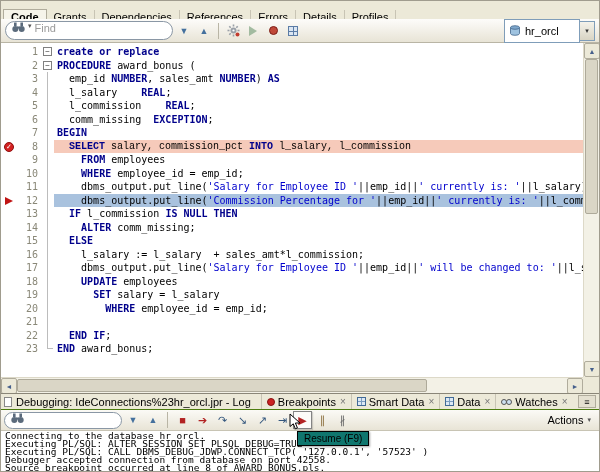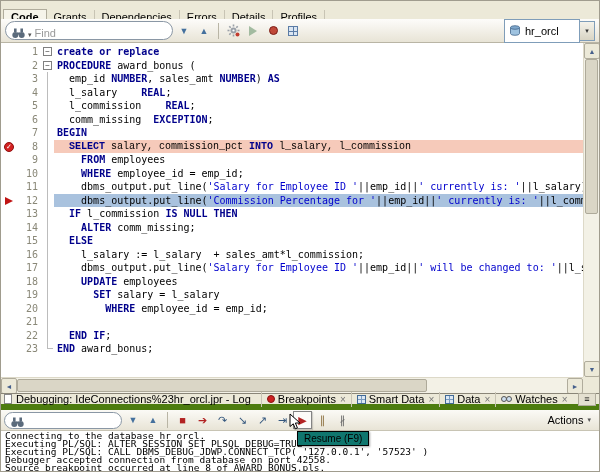--- a/index.html
+++ b/index.html
@@ -14,21 +14,21 @@
     background:#ece9d8; border-bottom:1px solid #d8d4c4; }
   .doc-tab { font-size:11px; padding:1px 7px 2px; line-height:13px;
     border-right:1px solid #c8c4b4; color:#000; cursor:default; }
   .doc-tab.active { font-weight:bold; background:#f6f4ea;
     border:1px solid #b0ac9c; border-bottom:none; }
 
   
   .toolbar { position:absolute; left:0; top:18px; right:0; height:24px;
     display:flex; align-items:center; gap:2px; padding:0 4px;
     background:linear-gradient(#fdfcfa,#e8e4d6); border-bottom:1px solid #b9b5a5; }
-  .findbox { display:flex; align-items:flex-end; gap:3px; height:19px; width:168px;
+  .findbox { display:flex; align-items:flex-start; gap:3px; height:19px; width:168px;
     background:#fff; border:1px solid #8a97a5; border-radius:10px; padding:0 6px; }
   .findbox.small { width:118px; height:17px; border-radius:9px; }
   .findbox input { border:none; outline:none; flex:1; min-width:0; background:transparent;
     font-family:"Liberation Sans",sans-serif; font-size:11px; color:#333; }
   .findbox input::placeholder { color:#9a9a9a; }
   .mini-drop { font-size:7px; color:#555; }
   .tbtn { width:18px; height:18px; display:flex; align-items:center; justify-content:center;
     font-size:9px; color:#44709d; }
   .tsep { width:1px; height:16px; background:#b9b5a5; margin:0 3px; }
   .tri { width:0; height:0; border-left:8px solid #8fae8f;
@@ -89,21 +89,21 @@
   .vthumb { position:absolute; left:1px; right:1px; top:16px; height:155px;
     background:#dad6c6; border:1px solid #aeaa9a; border-radius:2px; }
   .hthumb { position:absolute; top:1px; bottom:1px; left:16px; width:410px;
     background:#dad6c6; border:1px solid #aeaa9a; border-radius:2px; }
   .corner { position:absolute; right:0; bottom:0; width:16px; height:16px; background:#ece9d8; }
 
   
   .bottom-panel { position:absolute; left:0; right:0; top:392px; height:80px;
     background:#ece9d8; border-top:1px solid #8a8678; }
   .bheader { height:16px; display:flex; align-items:center; padding:0 3px;
-    gap:4px; font-size:11px; border-bottom:6px solid #4d7c0f; }
+    gap:4px; font-size:11px; border-bottom:1px solid #4d7c0f; }
   .icon-log { width:8px; height:10px; background:#fff; border:1px solid #888; flex:none; }
   .ltab-title { font-size:11px; white-space:nowrap; }
   .btabs { display:flex; align-items:center; height:100%; margin-left:6px; }
   .btab { display:flex; align-items:center; gap:3px; padding:0 5px; height:15px;
     border-left:1px solid #c8c4b4; font-size:11px; white-space:nowrap; }
   .btab-close { color:#777; font-size:10px; margin-left:1px; }
   .btab-ic { flex:none; display:inline-block; }
   .icon-breakpoint { width:8px; height:8px; border-radius:50%; background:#cc2222; border:1px solid #881111; }
   .icon-grid { width:9px; height:9px; border:1px solid #416a96;
     background:linear-gradient(to right,transparent 3px,#7a9cc0 3px,#7a9cc0 4px,transparent 4px),
@@ -137,20 +137,21 @@
 </style>
 </head>
 <body>
 
 <div class="app">
 
   <div class="doc-tabbar" id="doc-tabbar">
       <div class="doc-tab active">Code</div>
       <div class="doc-tab">Grants</div>
       <div class="doc-tab">Dependencies</div>
+      <div class="doc-tab">References</div>
       <div class="doc-tab">Errors</div>
       <div class="doc-tab">Details</div>
       <div class="doc-tab">Profiles</div>
     </div>
 
   <div class="toolbar">
     <div class="findbox">
       <svg width="13" height="11" viewBox="0 0 13 11">
         <rect x="2" y="0.5" width="2.6" height="3.5" fill="#5b6b7c"></rect>
         <rect x="8.4" y="0.5" width="2.6" height="3.5" fill="#5b6b7c"></rect>

